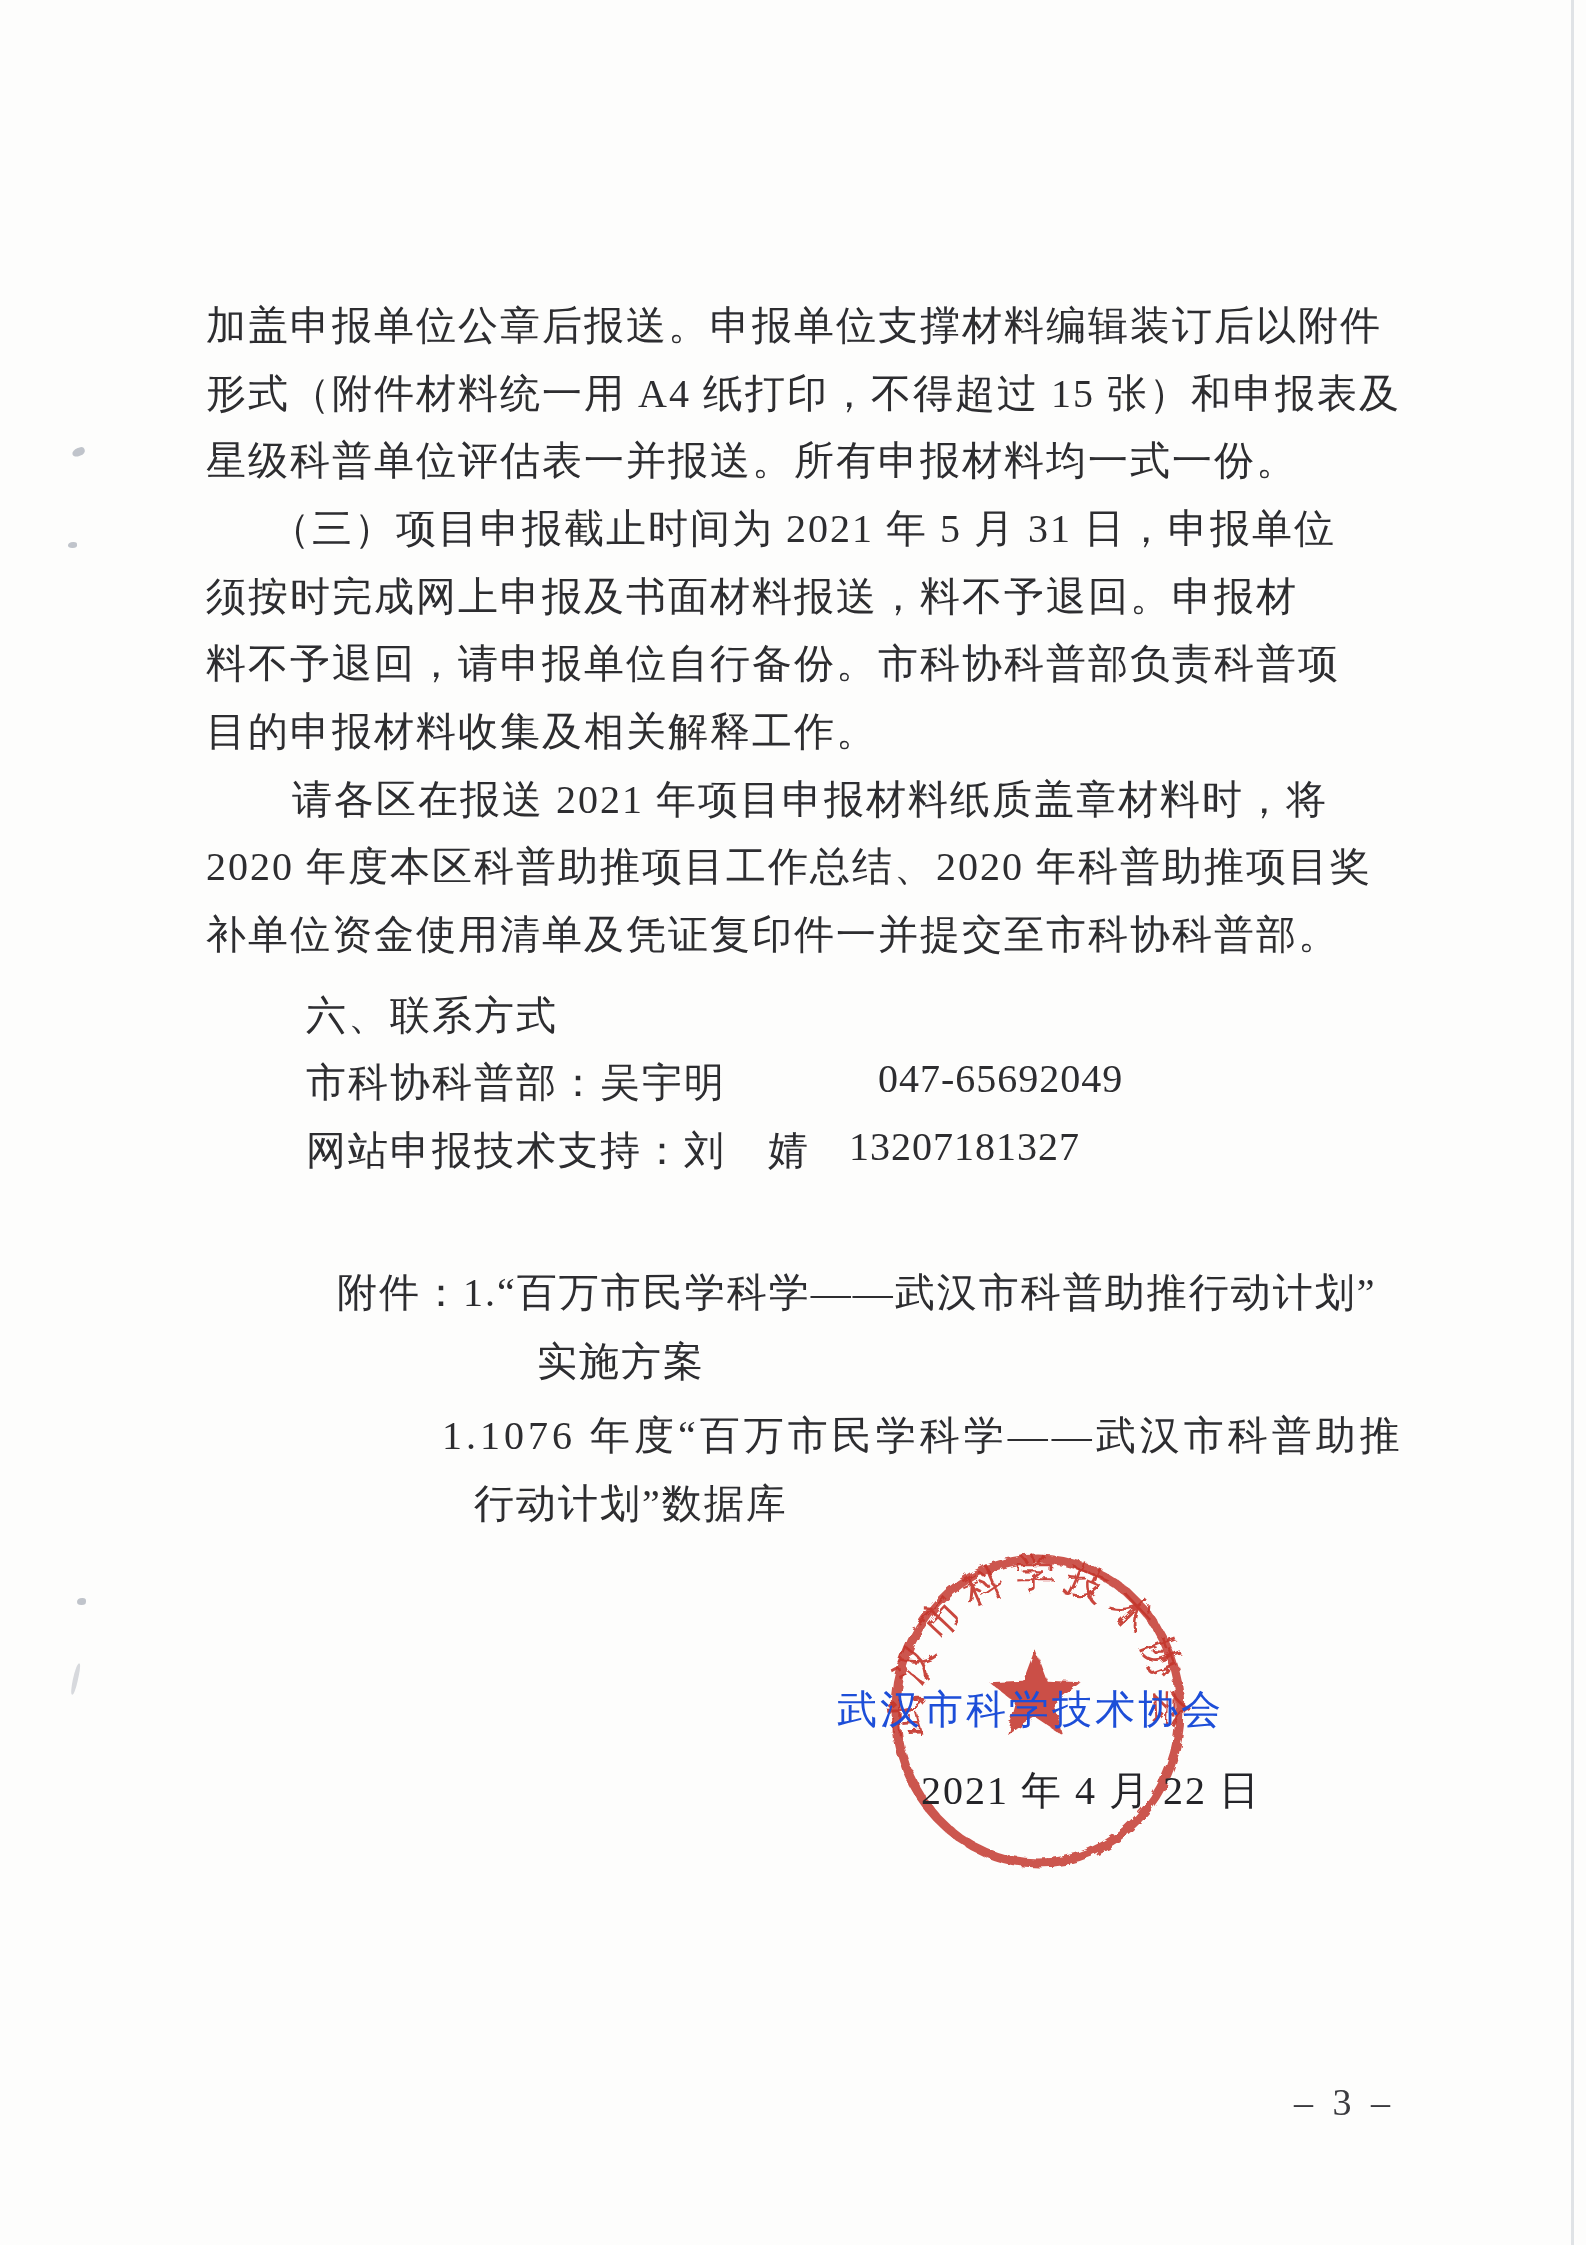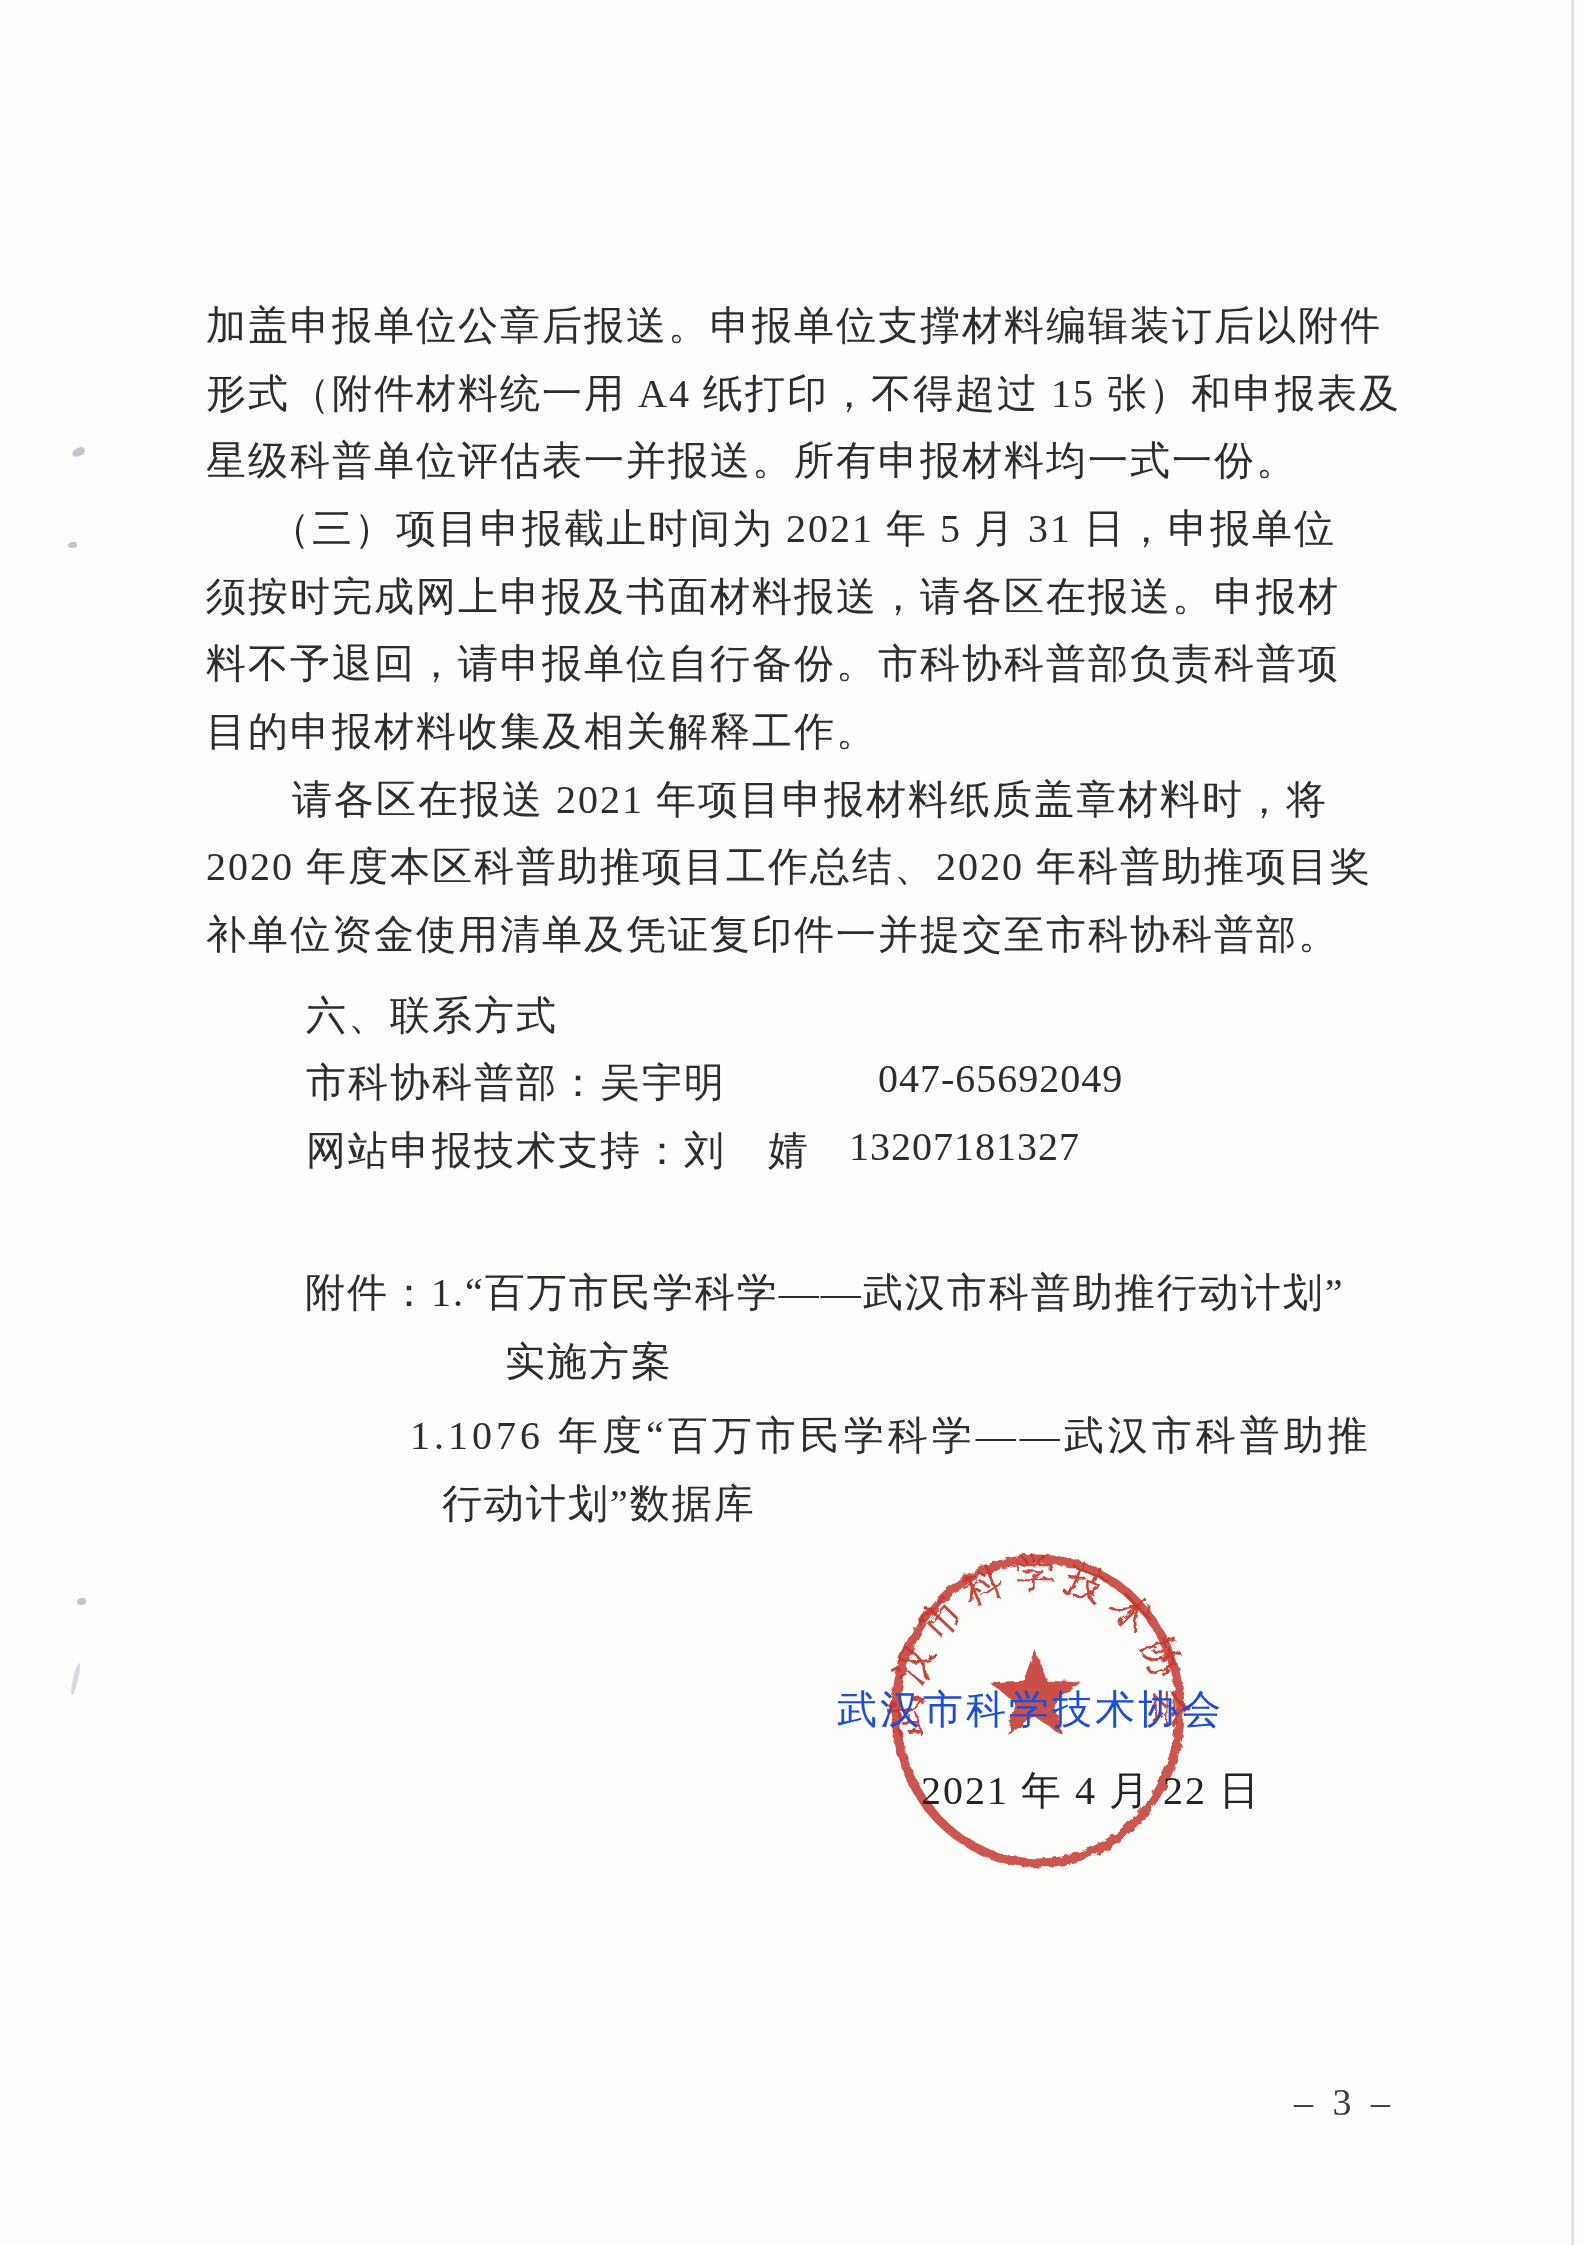--- a/index.html
+++ b/index.html
@@ -12,38 +12,38 @@
   .page{position:absolute;inset:0;}
   .line{
     position:absolute;left:206px;
     font-size:40px;letter-spacing:2px;line-height:48px;
     color:#2d2d30;white-space:nowrap;
   }
   .indent-1{ text-indent:64px; }
   .indent-2{ text-indent:86px; }
   .contact-label{position:absolute;left:306px;font-size:40px;letter-spacing:2px;color:#2d2d30;white-space:nowrap;}
   .contact-value{position:absolute;font-size:40px;letter-spacing:1px;color:#2d2d30;white-space:nowrap;}
-  .attach{position:absolute;font-size:40px;letter-spacing:2px;color:#2d2d30;white-space:nowrap;}
+  .attach{position:absolute;font-size:40px;letter-spacing:2px;color:#2d2d30;white-space:nowrap;margin-left:32px;}
   .sig-org{position:absolute;left:837px;top:1682px;font-size:40px;letter-spacing:3px;color:#1d4ed8;z-index:3;white-space:nowrap;}
   .sig-date{position:absolute;left:921px;top:1763px;font-size:40px;letter-spacing:2px;color:#242428;z-index:3;white-space:nowrap;}
   .page-num{position:absolute;left:1294px;top:2080px;font-size:38px;letter-spacing:5px;color:#3a3a3e;}
   .seal{position:absolute;left:886px;top:1548px;width:306px;height:330px;z-index:2;opacity:.93;}
   .speck{position:absolute;background:#8e96a2;border-radius:60% 40% 50% 50%;opacity:.55;}
   .edge-line{position:absolute;left:1571px;top:0;width:3px;height:2245px;background:#c9cdd4;opacity:.55;}
 </style>
 </head>
 <body>
 
 <div class="page">
 
   <div class="line" style="top:302px">加盖申报单位公章后报送。申报单位支撑材料编辑装订后以附件</div>
   <div class="line" style="top:370px">形式（附件材料统一用 A4 纸打印，不得超过 15 张）和申报表及</div>
   <div class="line" style="top:437px">星级科普单位评估表一并报送。所有申报材料均一式一份。</div>
   <div class="line indent-1" style="top:505px">（三）项目申报截止时间为 2021 年 5 月 31 日，申报单位</div>
-  <div class="line" style="top:573px">须按时完成网上申报及书面材料报送，请各区在报送。申报材</div>
+  <div class="line" style="top:573px">须按时完成网上申报及书面材料报送，料不予退回。申报材</div>
   <div class="line" style="top:640px">料不予退回，请申报单位自行备份。市科协科普部负责科普项</div>
   <div class="line" style="top:708px">目的申报材料收集及相关解释工作。</div>
   <div class="line indent-2" style="top:776px">请各区在报送 2021 年项目申报材料纸质盖章材料时，将</div>
   <div class="line" style="top:843px">2020 年度本区科普助推项目工作总结、2020 年科普助推项目奖</div>
   <div class="line" style="top:911px">补单位资金使用清单及凭证复印件一并提交至市科协科普部。</div>
 
   <div class="contact-label" style="top:988px">六、联系方式</div>
 
   <div>
     <span class="contact-label" style="top:1055px">市科协科普部：吴宇明</span>

